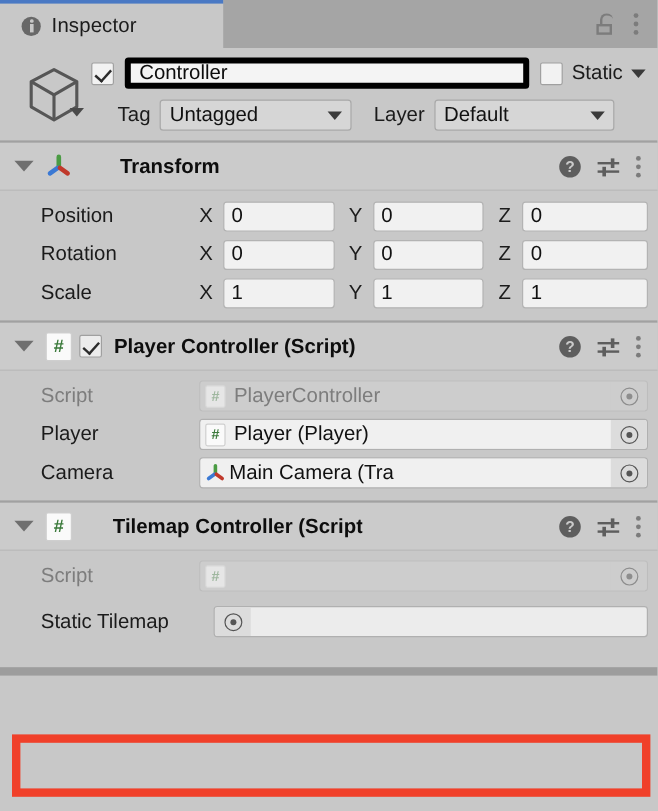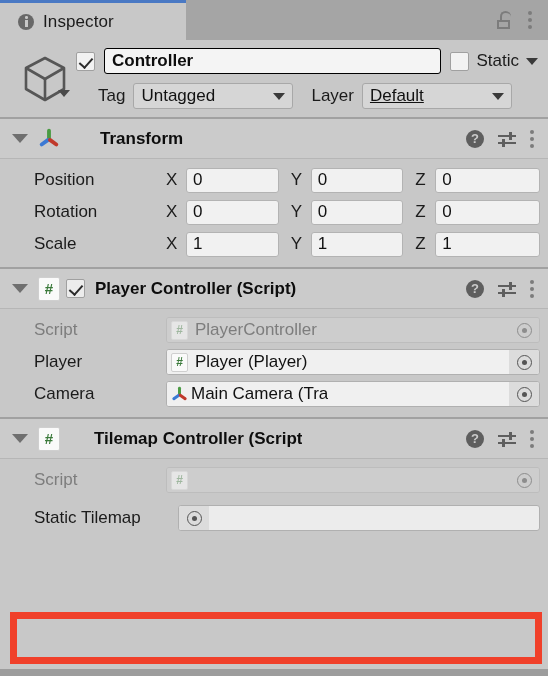--- a/index.html
+++ b/index.html
@@ -2,21 +2,21 @@
 <html><head>
 <meta charset="utf-8">
 <style>
   * { box-sizing: border-box; margin: 0; padding: 0; }
   html, body {
     width: 548px; height: 676px;
     font-family: "Liberation Sans", sans-serif;
     background: #c8c8c8;
     overflow: hidden;
   }
-  #root { position: relative; width: 548px; height: 676px; background: #c8c8c8; }
+  #root { position: relative; width: 548px; height: 563px; background: #c8c8c8; }
 
   
   .tabbar {
     position: relative; height: 40px; width: 100%;
     background: #a5a5a5;
     display: flex; align-items: stretch;
   }
   .tab {
     position: relative;
     width: 186px;
@@ -75,41 +75,41 @@
     border: 1px solid #a0a0a0; border-radius: 2px; flex: none;
     position: relative;
   }
   .checkbox.checked::after {
     content: ""; position: absolute; left: 5px; top: 2px;
     width: 6px; height: 11px; border: solid #2b2b2b;
     border-width: 0 2.4px 2.4px 0; transform: rotate(42deg);
   }
   .name-field {
     flex: 1; height: 26px; background: #f4f4f4;
-    border: 1px solid #000000; border-radius: 3px;
+    border: 5px solid #000000; border-radius: 3px;
     display: flex; align-items: center; padding: 0 7px;
-    font-size: 17px; font-weight: bold; color: #0d0d0d;
+    font-size: 17px; font-weight: normal; color: #0d0d0d;
   }
   .static-grp { display: flex; align-items: center; gap: 7px; flex: none; }
   .static-label { font-size: 17px; color: #1b1b1b; }
   .caret-dn {
     width: 0; height: 0;
     border-left: 6px solid transparent; border-right: 6px solid transparent;
     border-top: 7px solid #3a3a3a;
   }
   .go-row2 { display: flex; align-items: center; gap: 8px; padding-left: 22px; }
   .field-label { font-size: 17px; color: #1b1b1b; white-space: nowrap; }
   .dropdown {
     height: 26px; background: #d6d6d6;
     border: 1px solid #a8a8a8; border-radius: 3px;
     display: flex; align-items: center; justify-content: space-between;
     padding: 0 7px; font-size: 17px; color: #111;
   }
   .dd-tag { width: 160px; }
-  .dd-layer { width: 150px; text-decoration: underline; }
+  .dd-layer { width: 150px; }
 
   
   .sep { height: 2px; background: #a1a1a1; width: 100%; }
   .comp-header {
     height: 40px; background: #cbcbcb;
     display: flex; align-items: center; padding: 0 14px 0 12px;
     border-bottom: 1px solid #b6b6b6;
   }
   .foldout {
     width: 0; height: 0; flex: none; margin-right: 10px;

